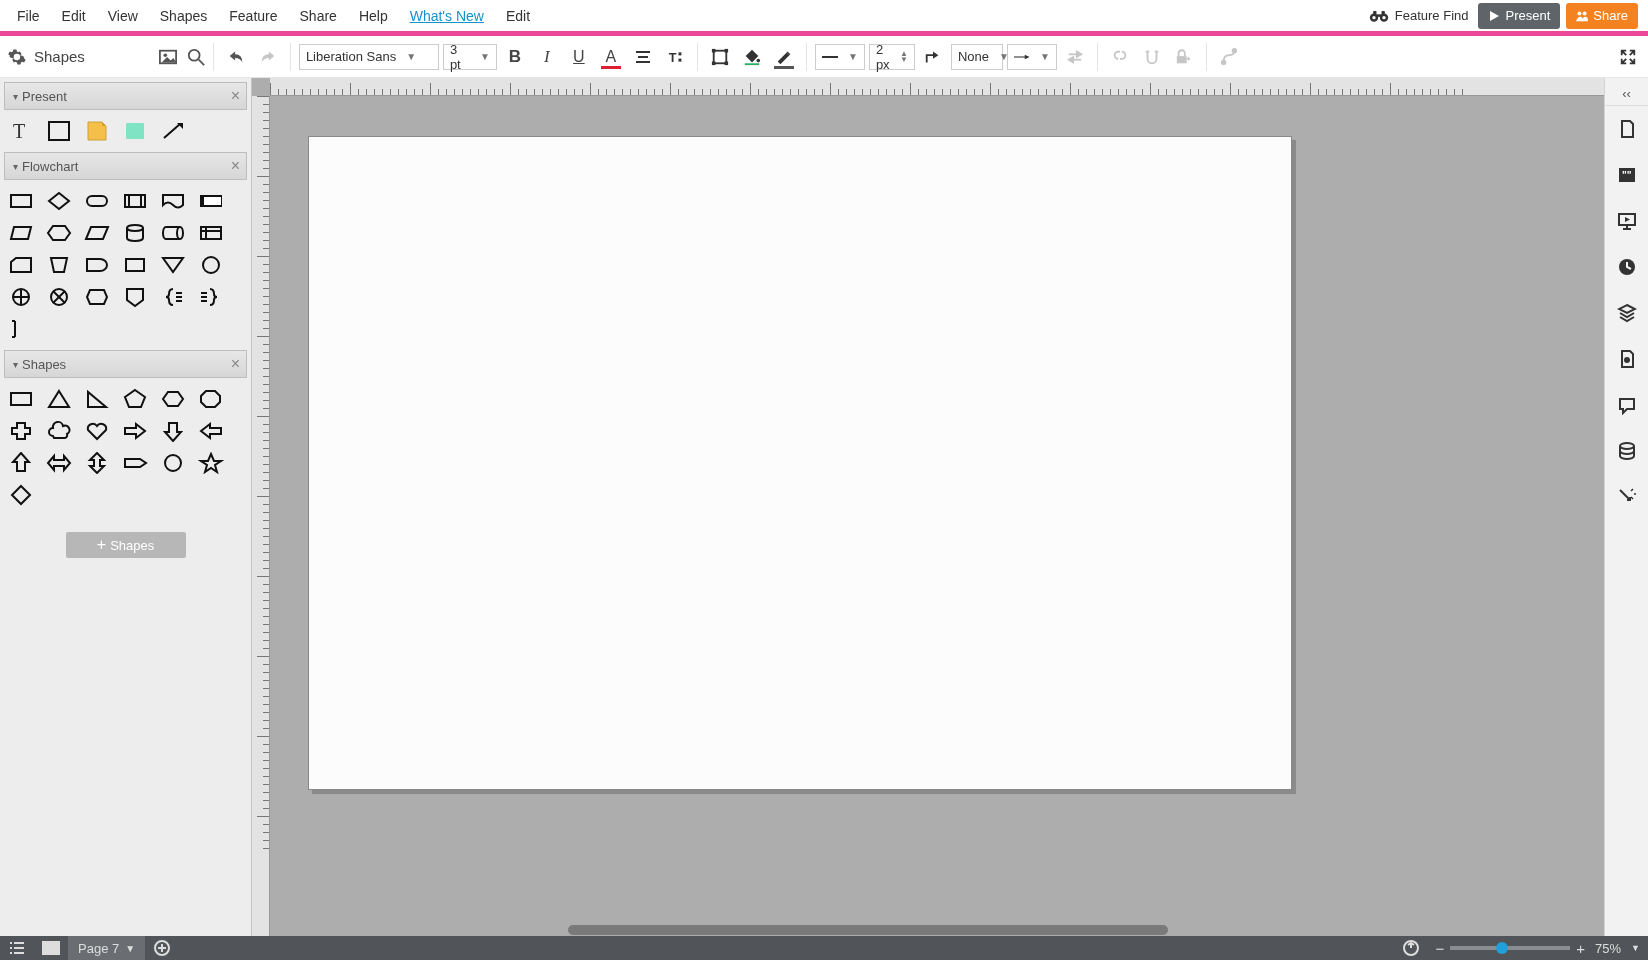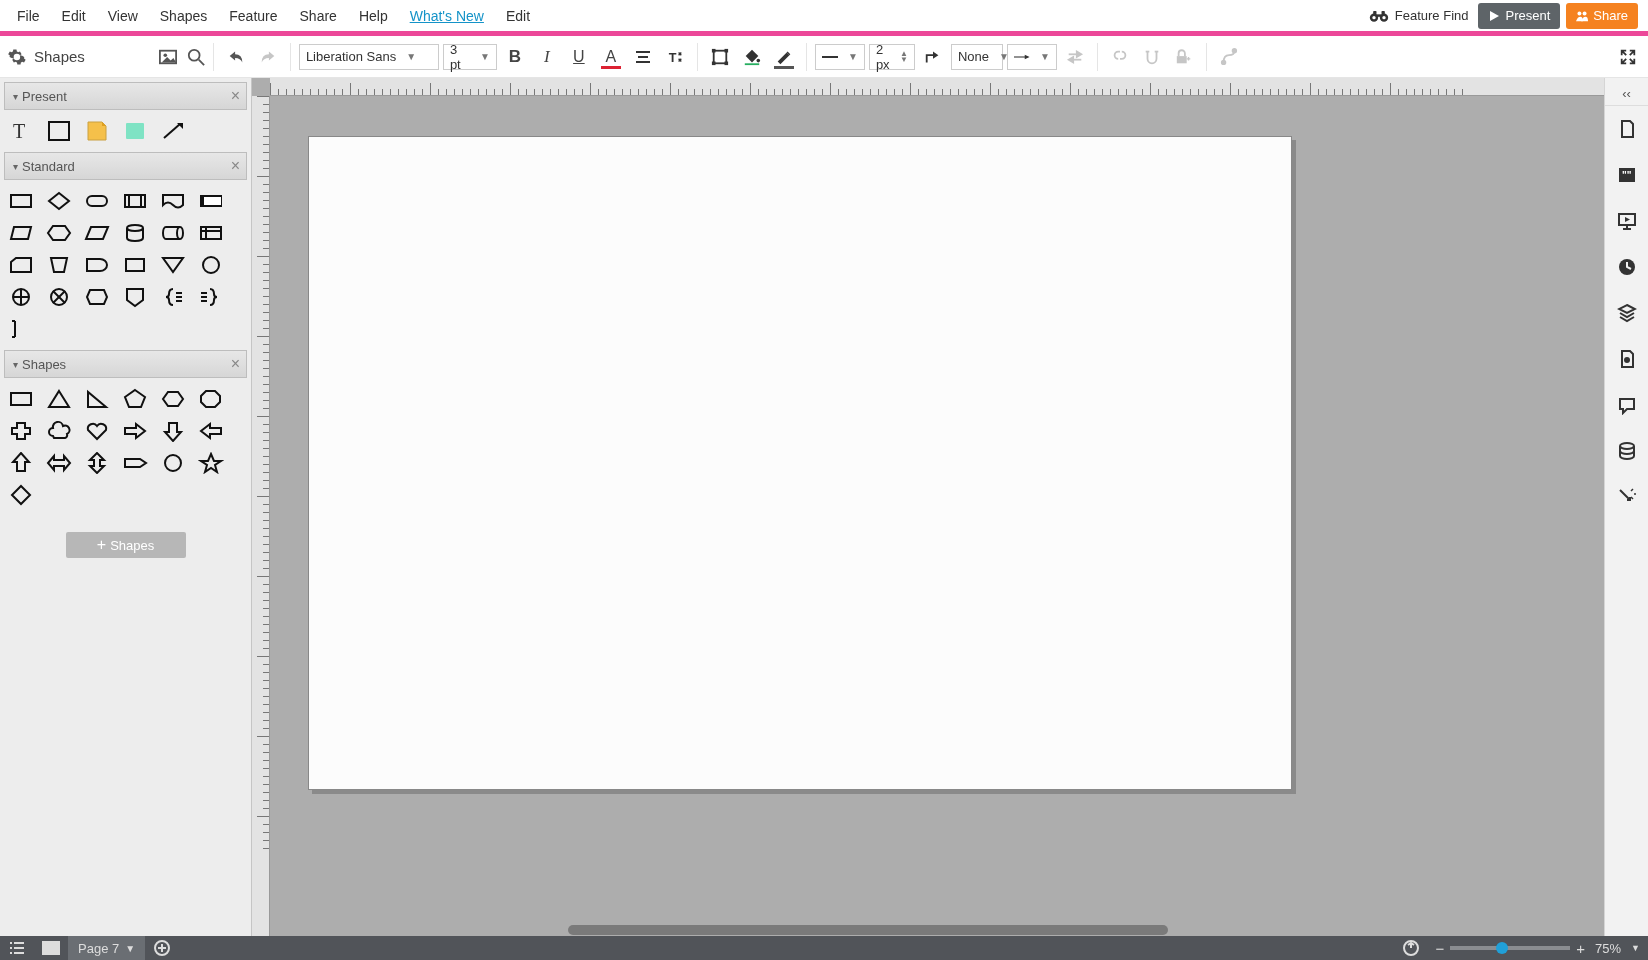--- a/index.html
+++ b/index.html
@@ -363,21 +363,21 @@
       <div class="shape">
           <svg viewBox="0 0 26 22">
             <line x1="4" y1="18" x2="20" y2="4" stroke="#111" stroke-width="2"></line>
             <path d="M17 3 L23 3 L23 9 Z" fill="#111"></path>
           </svg>
         </div>
     </div>
 
     <div class="cat-header">
       <span class="tri">▾</span>
-      <span>Standard</span>
+      <span>Flowchart</span>
       <span class="close">×</span>
     </div>
     <div class="cat-body" id="flowchart-shapes">
         <div class="shape">
           <svg viewBox="0 0 26 22">
             <rect x="3" y="5" width="20" height="12" fill="none" stroke="#111" stroke-width="2"></rect>
           </svg>
         </div>
         <div class="shape">
           <svg viewBox="0 0 26 22">

